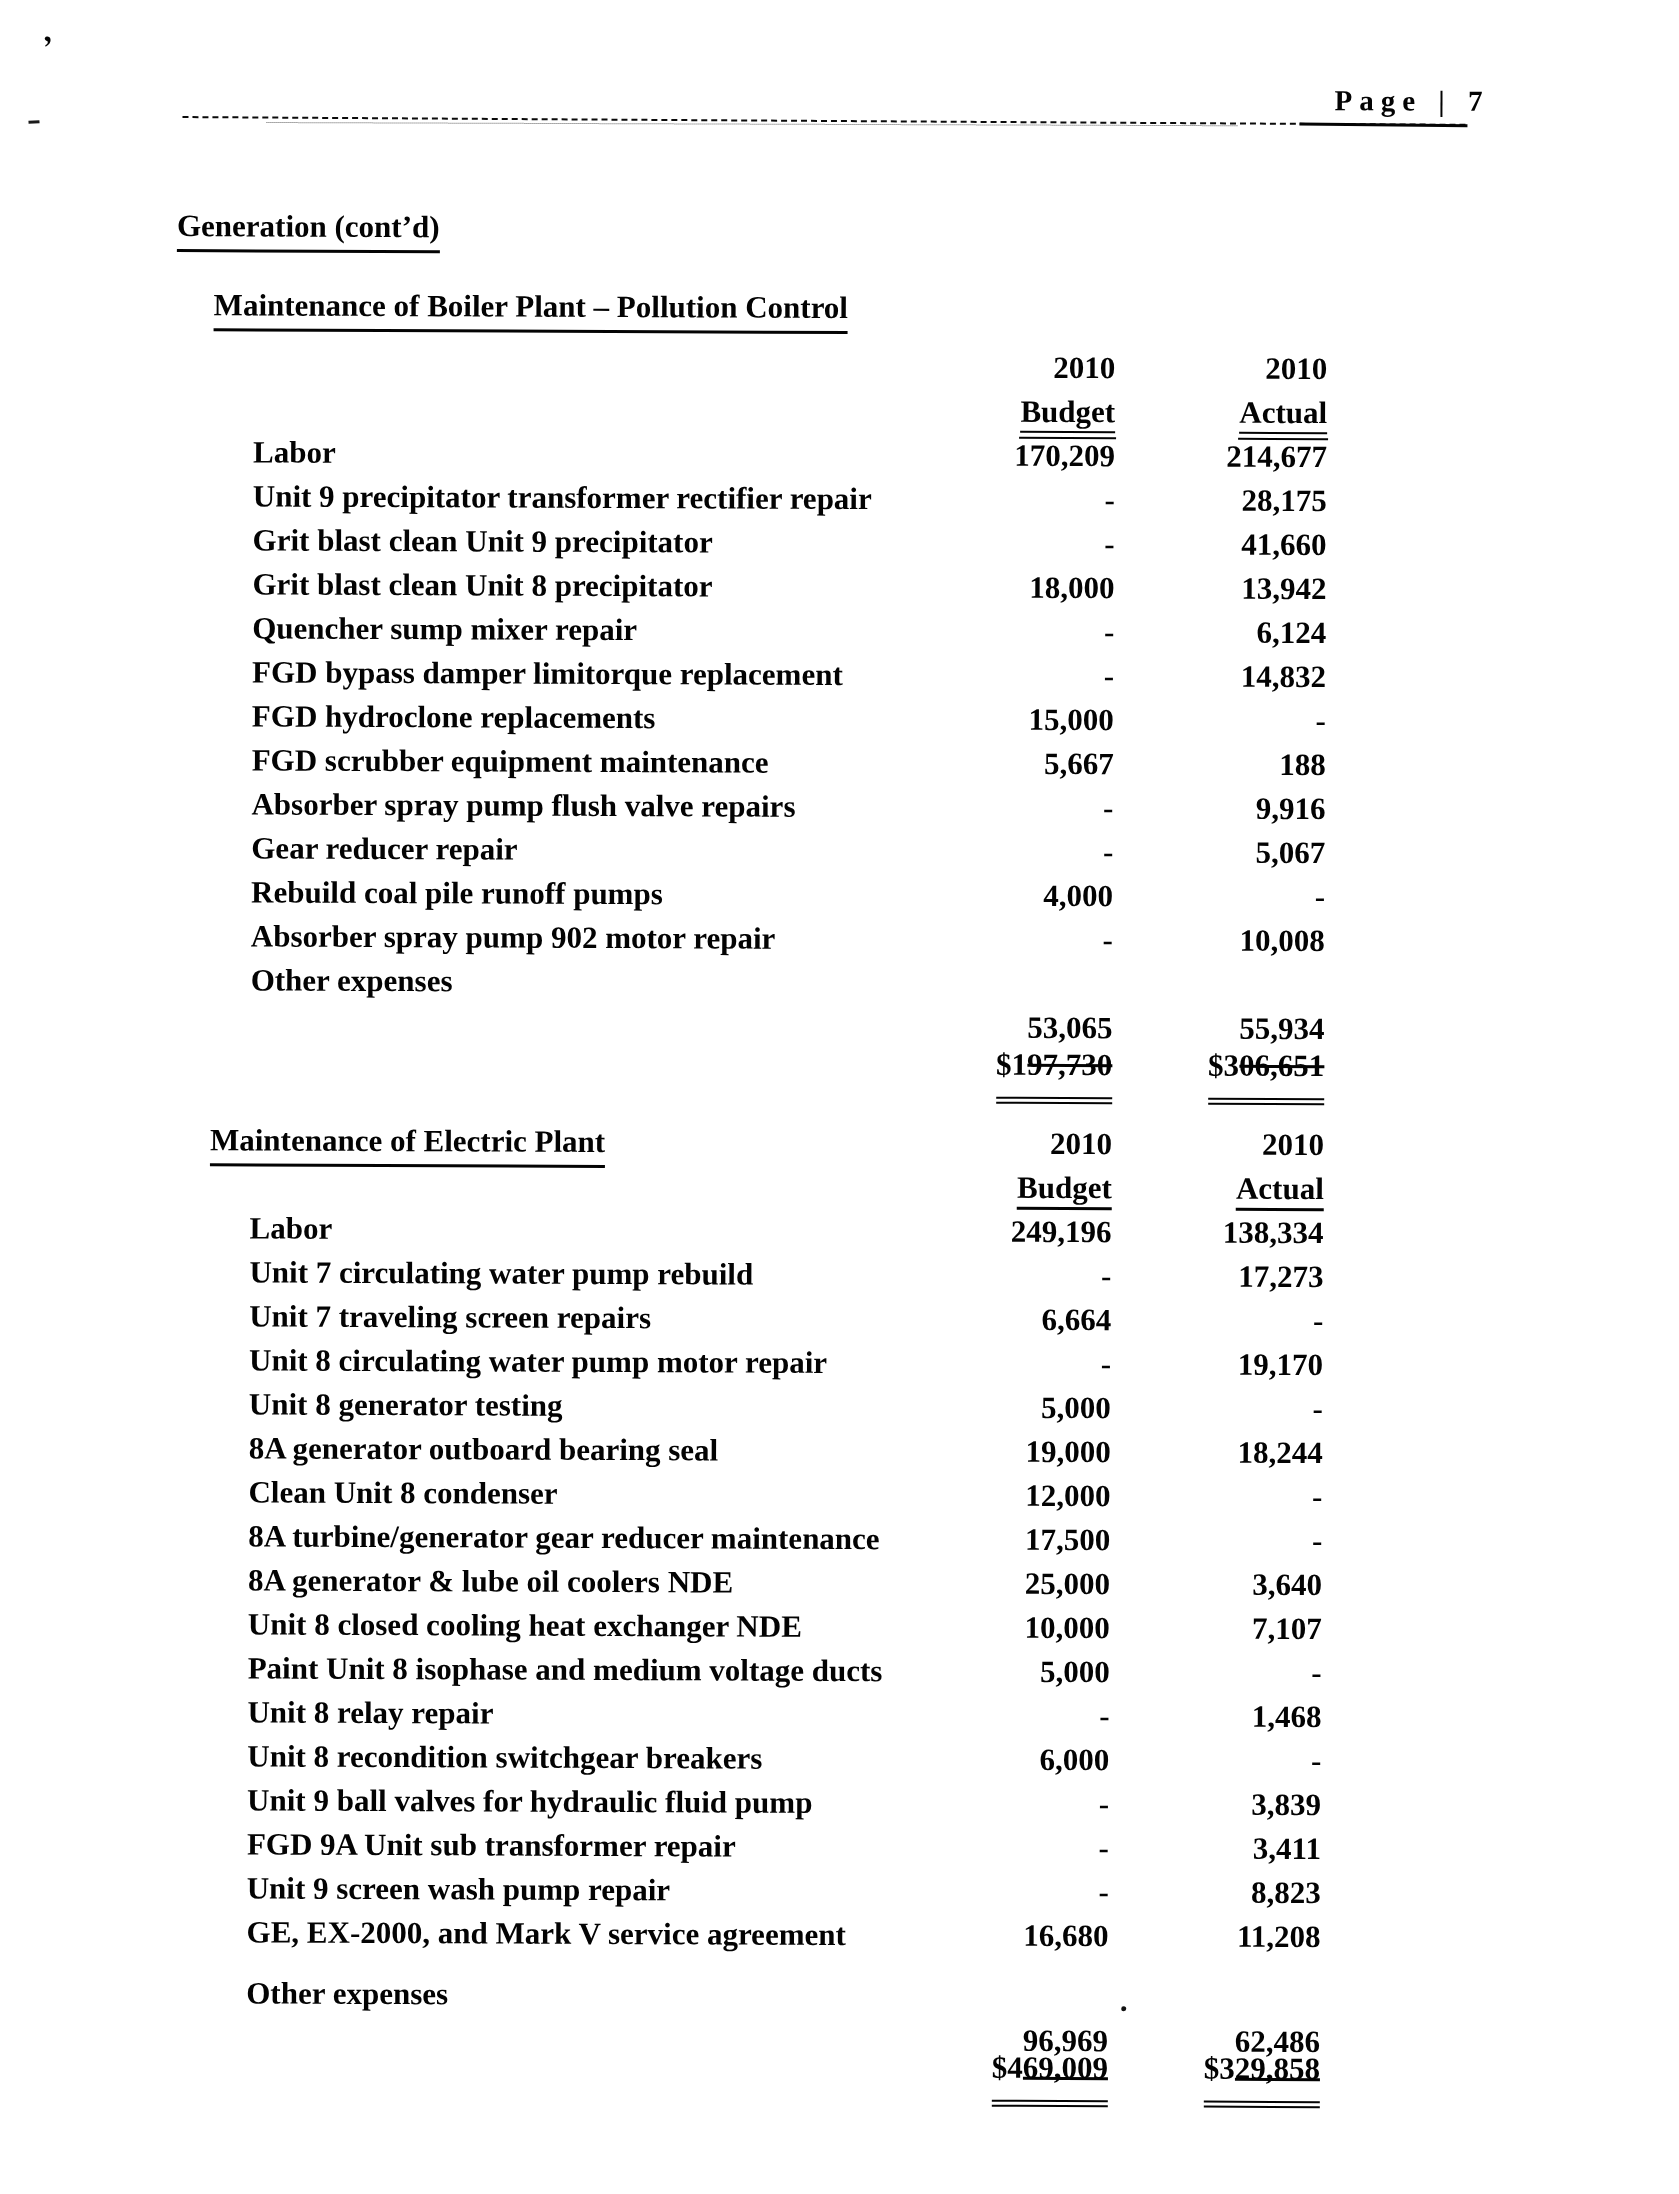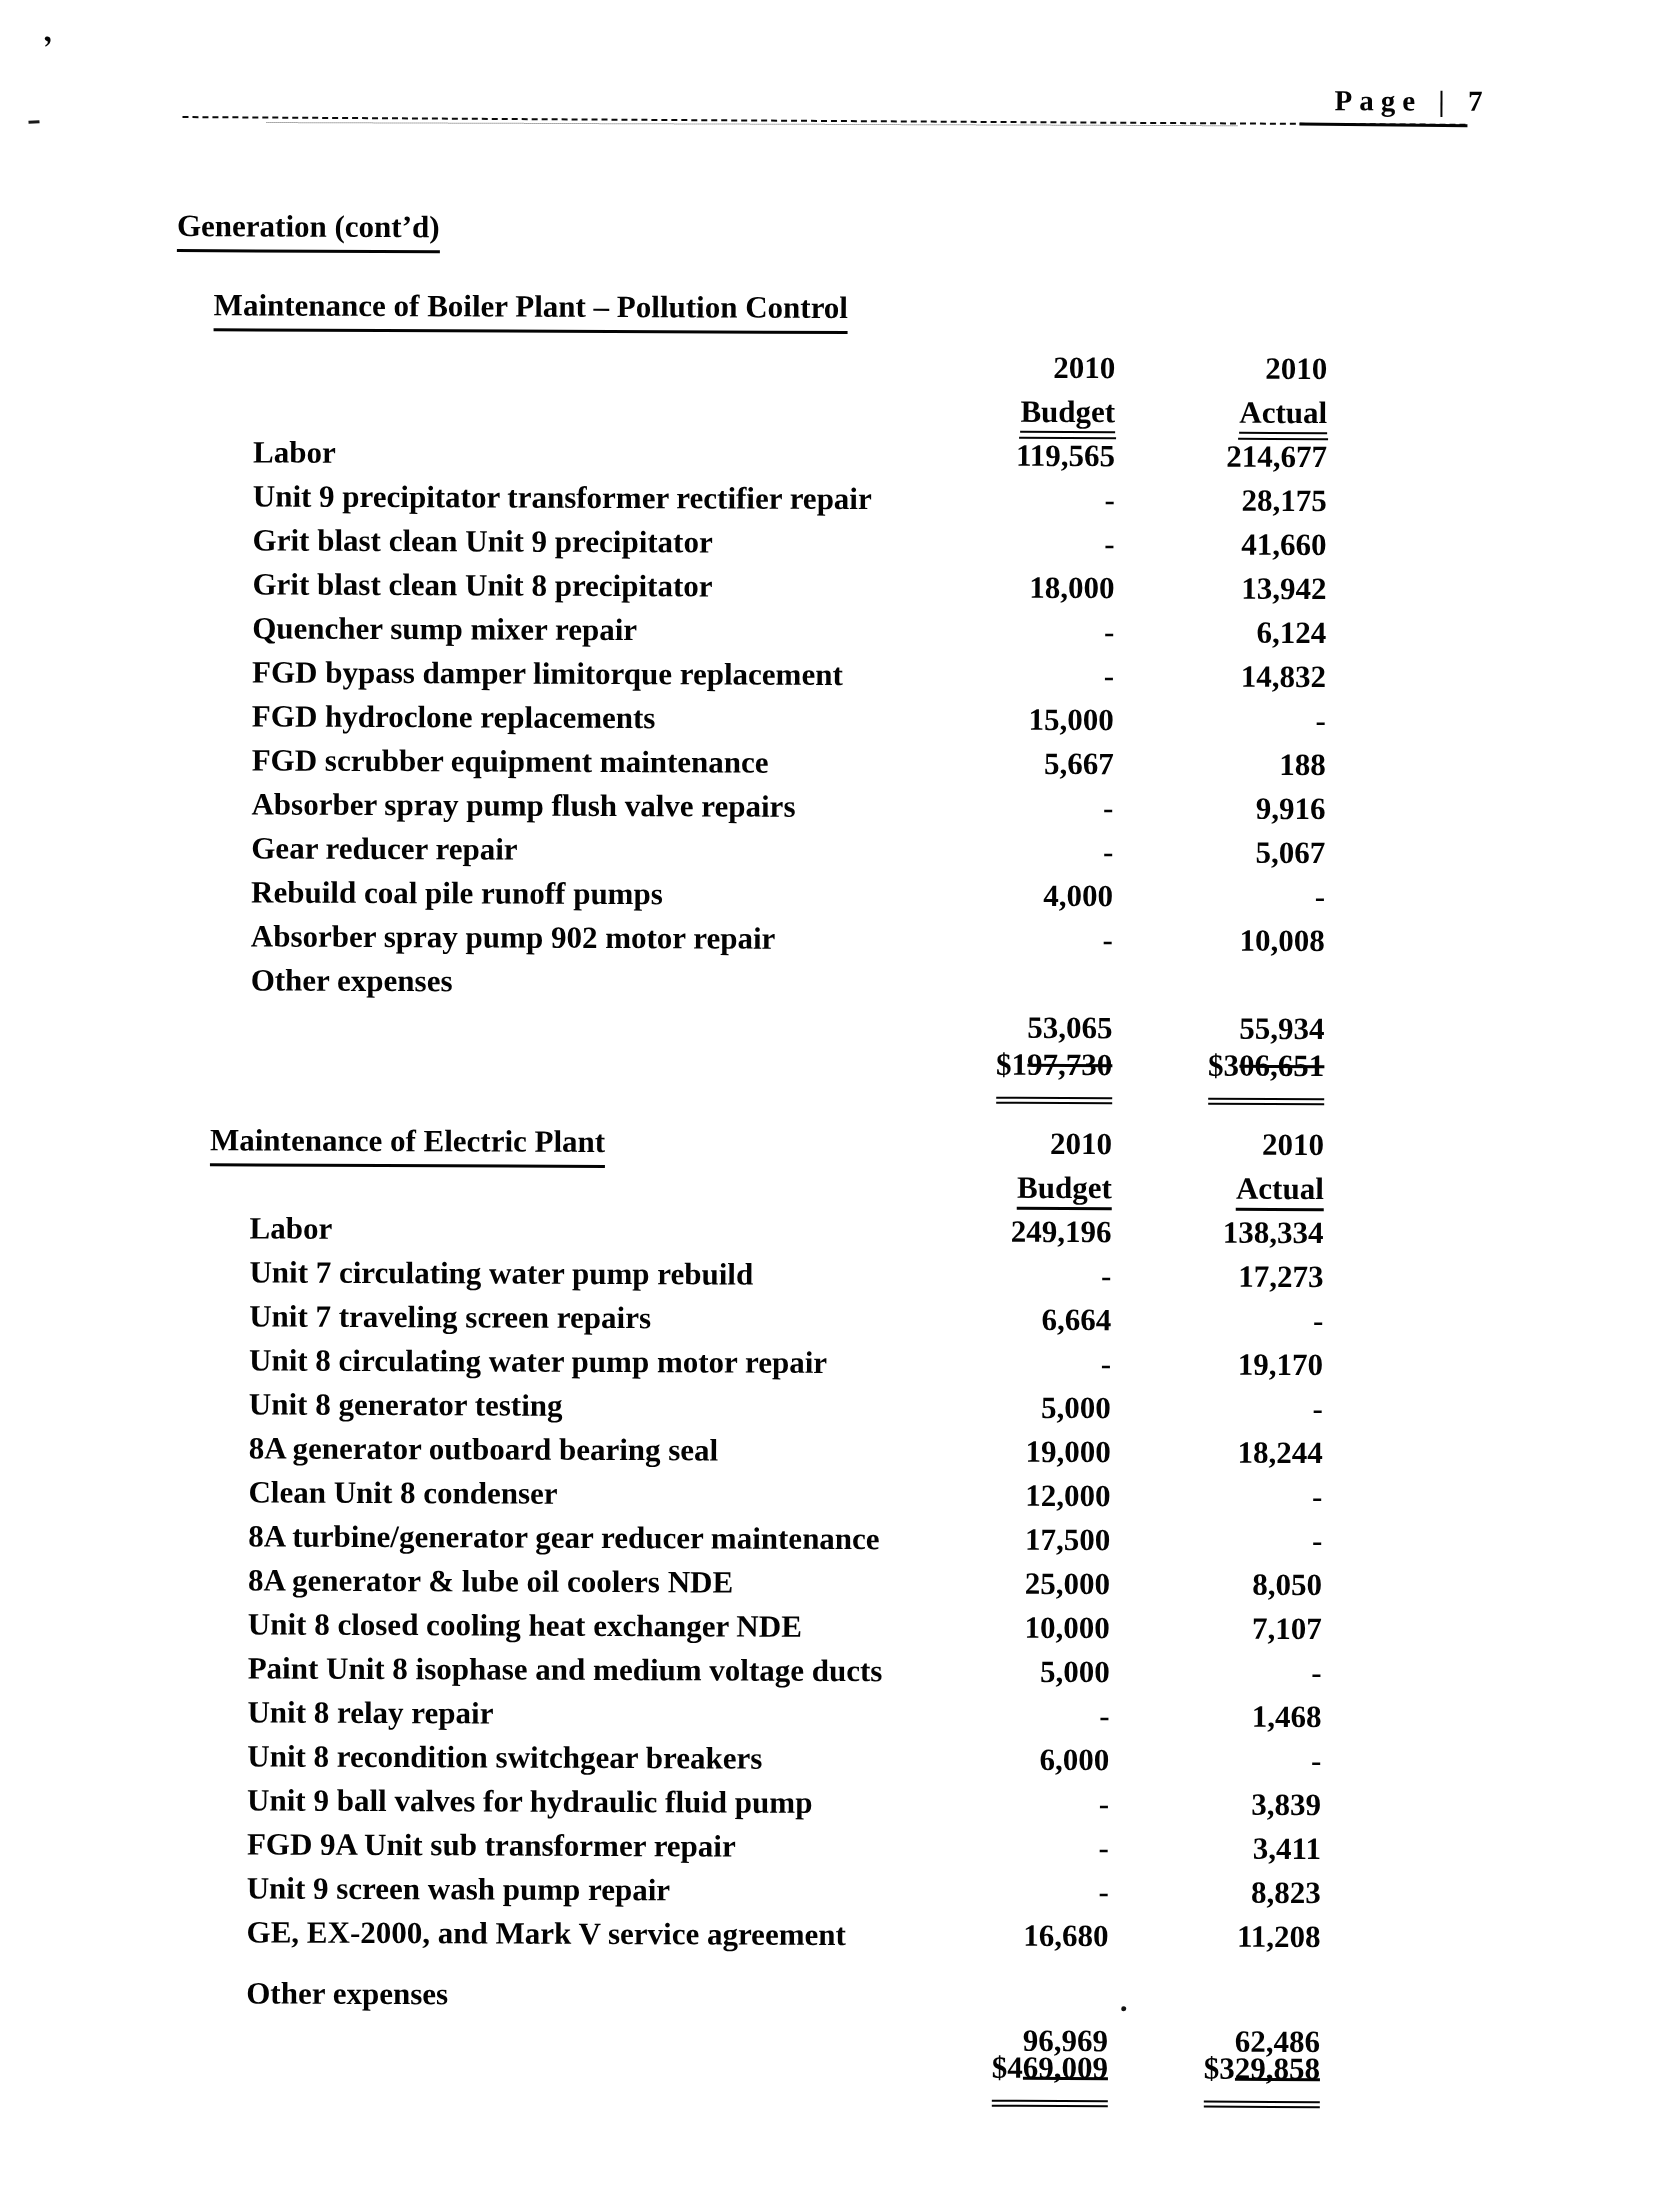--- a/index.html
+++ b/index.html
@@ -211,21 +211,21 @@
       <div class="row">
         <div class="c1"></div>
         <div class="c2"><span class="u2">Budget</span></div>
         <div class="c3"><span class="u2">Actual</span></div>
       </div>
 
       <div>
 
       <div class="row">
             <div class="c1">Labor</div>
-            <div class="c2"><span class="val">119,565</span></div>
+            <div class="c2"><span class="val">170,209</span></div>
             <div class="c3"><span class="val">214,677</span></div>
           </div>
           <div class="row">
             <div class="c1">Unit 9 precipitator transformer rectifier repair</div>
             <div class="c2"><span class="val">-</span></div>
             <div class="c3"><span class="val">28,175</span></div>
           </div>
           <div class="row">
             <div class="c1">Grit blast clean Unit 9 precipitator</div>
             <div class="c2"><span class="val">-</span></div>
@@ -338,21 +338,21 @@
             <div class="c3"><span class="val">-</span></div>
           </div>
           <div class="row">
             <div class="c1">8A turbine/generator gear reducer maintenance</div>
             <div class="c2"><span class="val">17,500</span></div>
             <div class="c3"><span class="val">-</span></div>
           </div>
           <div class="row">
             <div class="c1">8A generator &amp; lube oil coolers NDE</div>
             <div class="c2"><span class="val">25,000</span></div>
-            <div class="c3"><span class="val">8,050</span></div>
+            <div class="c3"><span class="val">3,640</span></div>
           </div>
           <div class="row">
             <div class="c1">Unit 8 closed cooling heat exchanger NDE</div>
             <div class="c2"><span class="val">10,000</span></div>
             <div class="c3"><span class="val">7,107</span></div>
           </div>
           <div class="row">
             <div class="c1">Paint Unit 8 isophase and medium voltage ducts</div>
             <div class="c2"><span class="val">5,000</span></div>
             <div class="c3"><span class="val">-</span></div>

